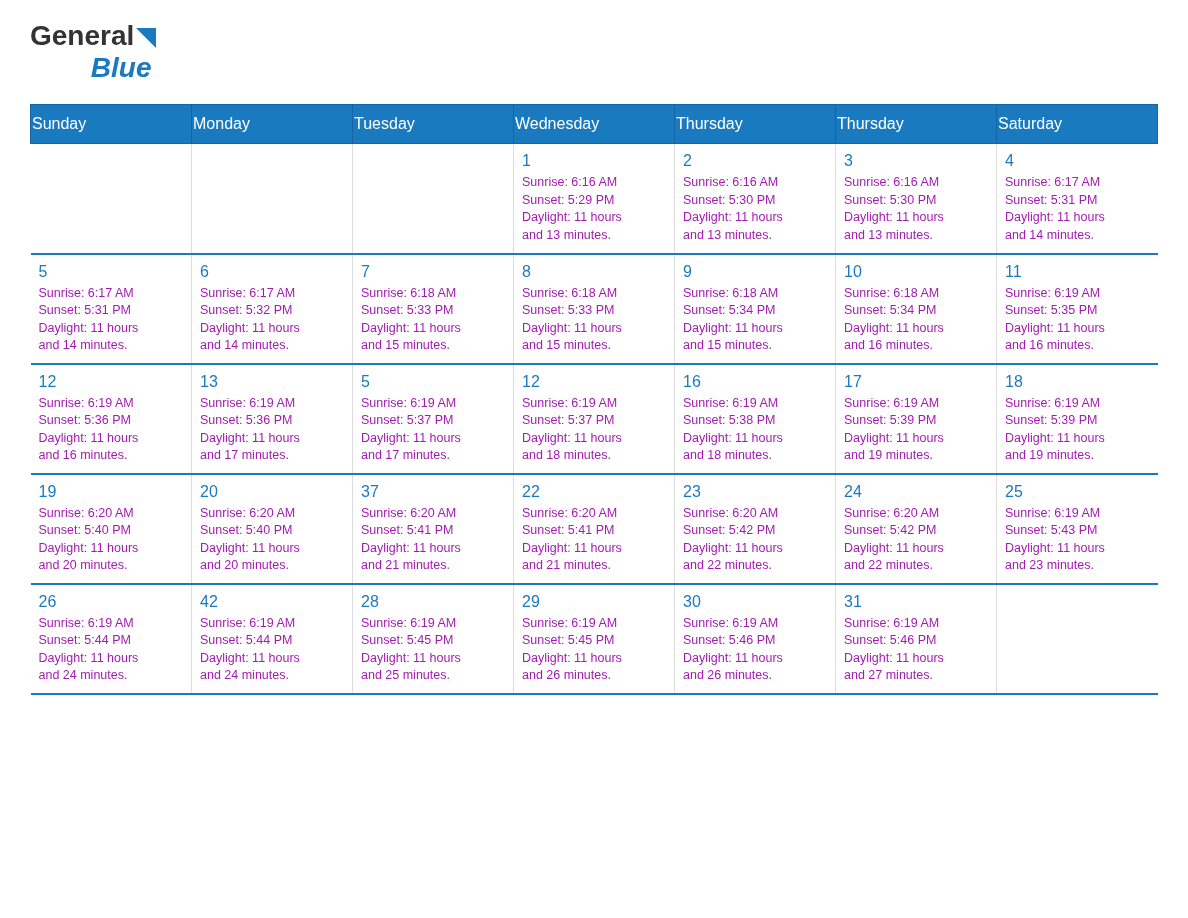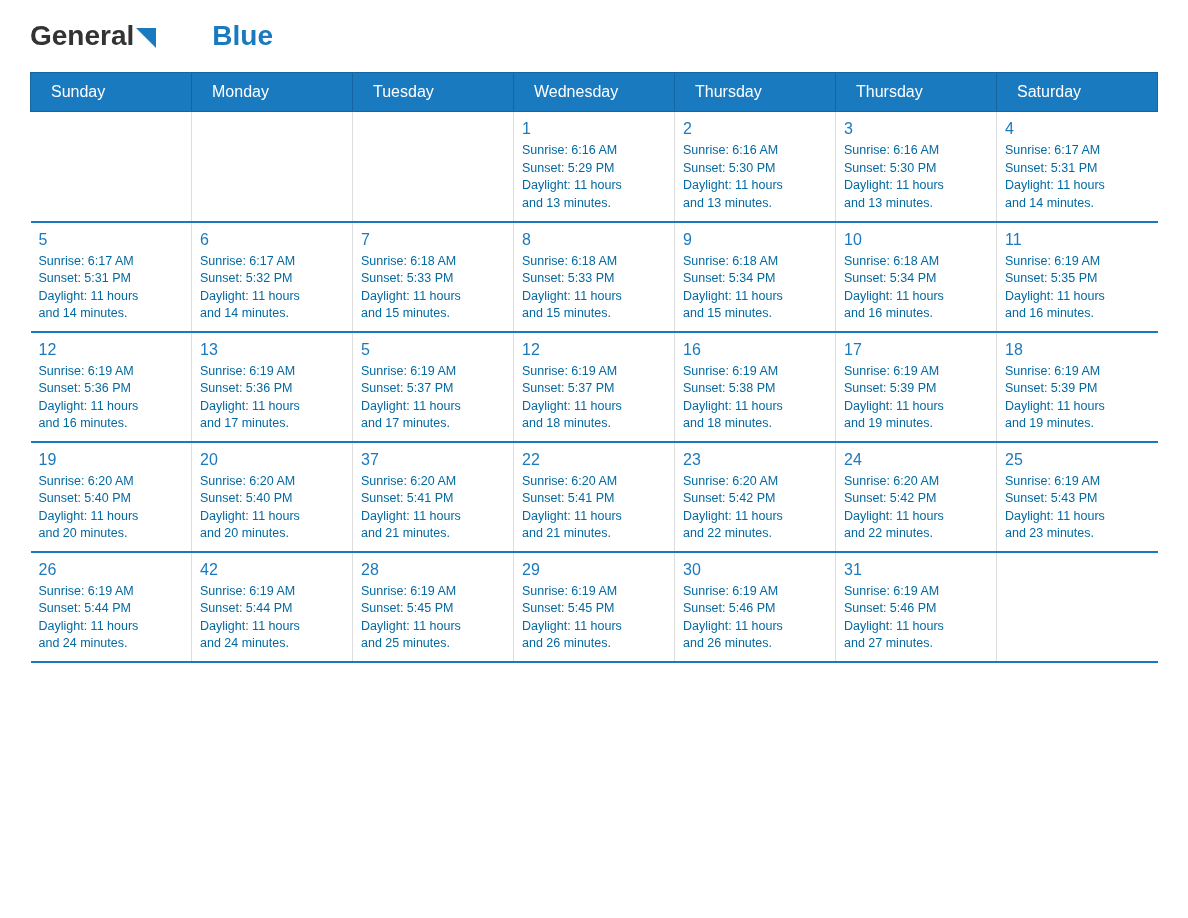--- a/index.html
+++ b/index.html
@@ -11,22 +11,22 @@
       padding: 20px 30px;
     }
     .header {
       display: flex;
       justify-content: space-between;
       align-items: flex-start;
       margin-bottom: 20px;
     }
     .logo {
       display: flex;
-      flex-direction: row;
-      align-items: flex-end;
+      flex-direction: column;
+      align-items: center;
     }
     .title-section {
       text-align: right;
     }
     .month-title {
       font-size: 52px;
       color: #222;
       font-weight: normal;
     }
     .location {
@@ -39,21 +39,21 @@
       border-collapse: collapse;
       table-layout: fixed;
     }
     .calendar thead tr {
       background-color: #1a7abf;
     }
     .calendar thead th {
       color: #fff;
       font-size: 16px;
       font-weight: normal;
-      padding: 10px 20px;
+      padding: 10px 1px;
       text-align: left;
       border: 1px solid #1565a0;
     }
     .calendar tbody tr {
       border-bottom: 2px solid #1a7abf;
     }
     .calendar tbody td {
       vertical-align: top;
       padding: 8px;
       font-size: 13px;
@@ -66,39 +66,39 @@
     }
     .day-number {
       font-size: 16px;
       color: #1a7abf;
       display: block;
       margin-bottom: 4px;
       font-weight: normal;
     }
     .day-info {
       font-size: 12.5px;
-      color: #0369a1;
+      color: #a21caf;
       line-height: 1.4;
     }
     .empty-cell {
       background: #fff;
     }
   </style>
 </head>
 <body>
 
 <div class="header">
   <div class="logo">
       <div style="display: flex; align-items: center;">
         <span style="font-size: 28px; font-weight: bold; color: rgb(51, 51, 51);">General</span>
         <svg width="20" height="20" viewBox="0 0 20 20" style="margin-left: 2px; margin-top: 4px;">
           <polygon points="0,0 20,0 20,20" fill="#1a7abf"></polygon>
         </svg>
       </div>
-      <div style="margin-left: 56px;"><span style="font-size: 28px; font-weight: bold; color: rgb(26, 122, 191);">Blue</span></div>
+      <div style="margin-left: 56px; font-style: italic;"><span style="font-size: 28px; font-weight: bold; color: rgb(26, 122, 191);">Blue</span></div>
     </div>
   <div class="title-section">
     <div class="month-title"></div>
     <div class="location"></div>
   </div>
 </div>
 
 <table class="calendar">
   <thead>
     <tr>

